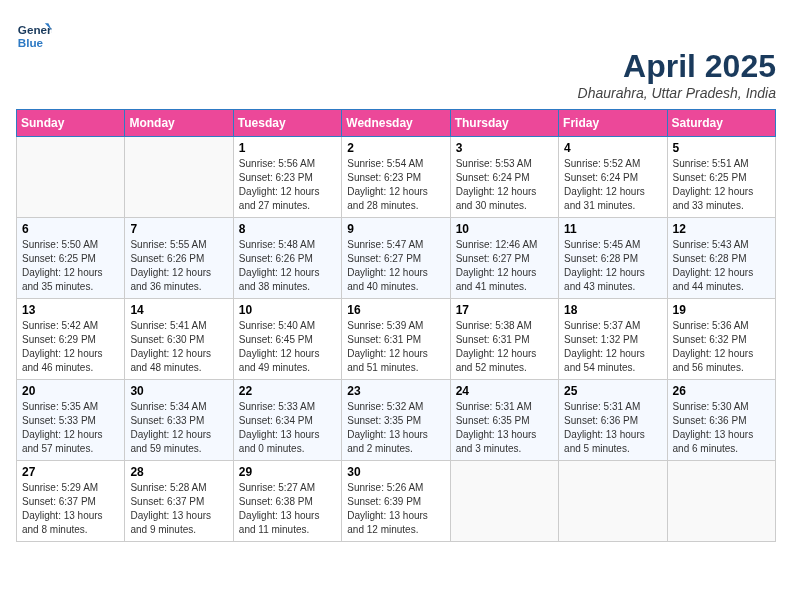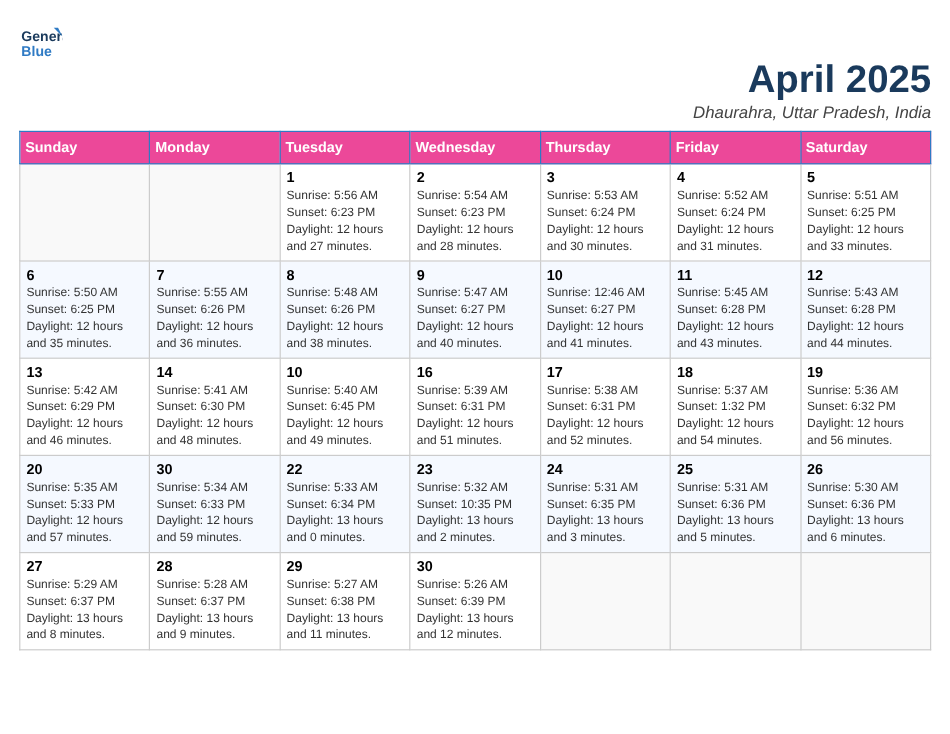--- a/index.html
+++ b/index.html
@@ -249,21 +249,21 @@
         </td>
         <td>
           <span class="day-number">22</span>
           <div class="day-info">Sunrise: 5:33 AM
 Sunset: 6:34 PM
 Daylight: 13 hours and 0 minutes.</div>
         </td>
         <td>
           <span class="day-number">23</span>
           <div class="day-info">Sunrise: 5:32 AM
-Sunset: 10:35 PM
+Sunset: 3:35 PM
 Daylight: 13 hours and 2 minutes.</div>
         </td>
         <td>
           <span class="day-number">24</span>
           <div class="day-info">Sunrise: 5:31 AM
 Sunset: 6:35 PM
 Daylight: 13 hours and 3 minutes.</div>
         </td>
         <td>
           <span class="day-number">25</span>

